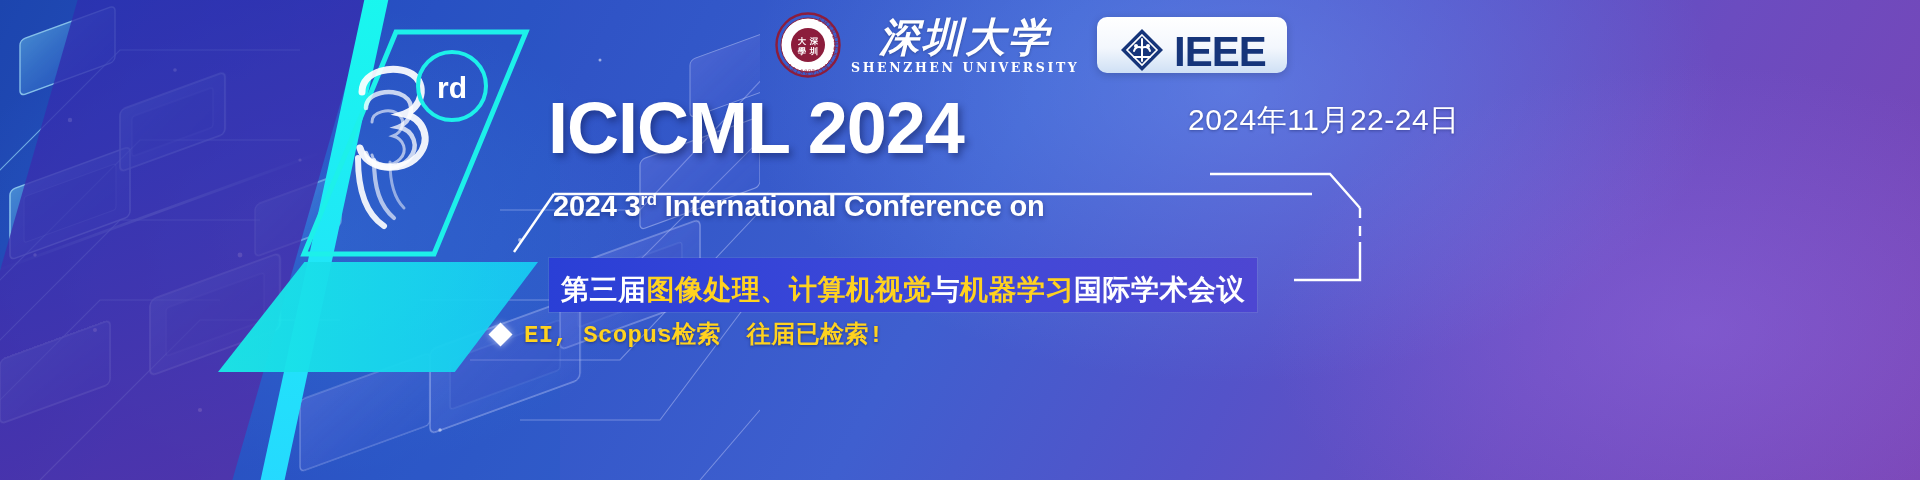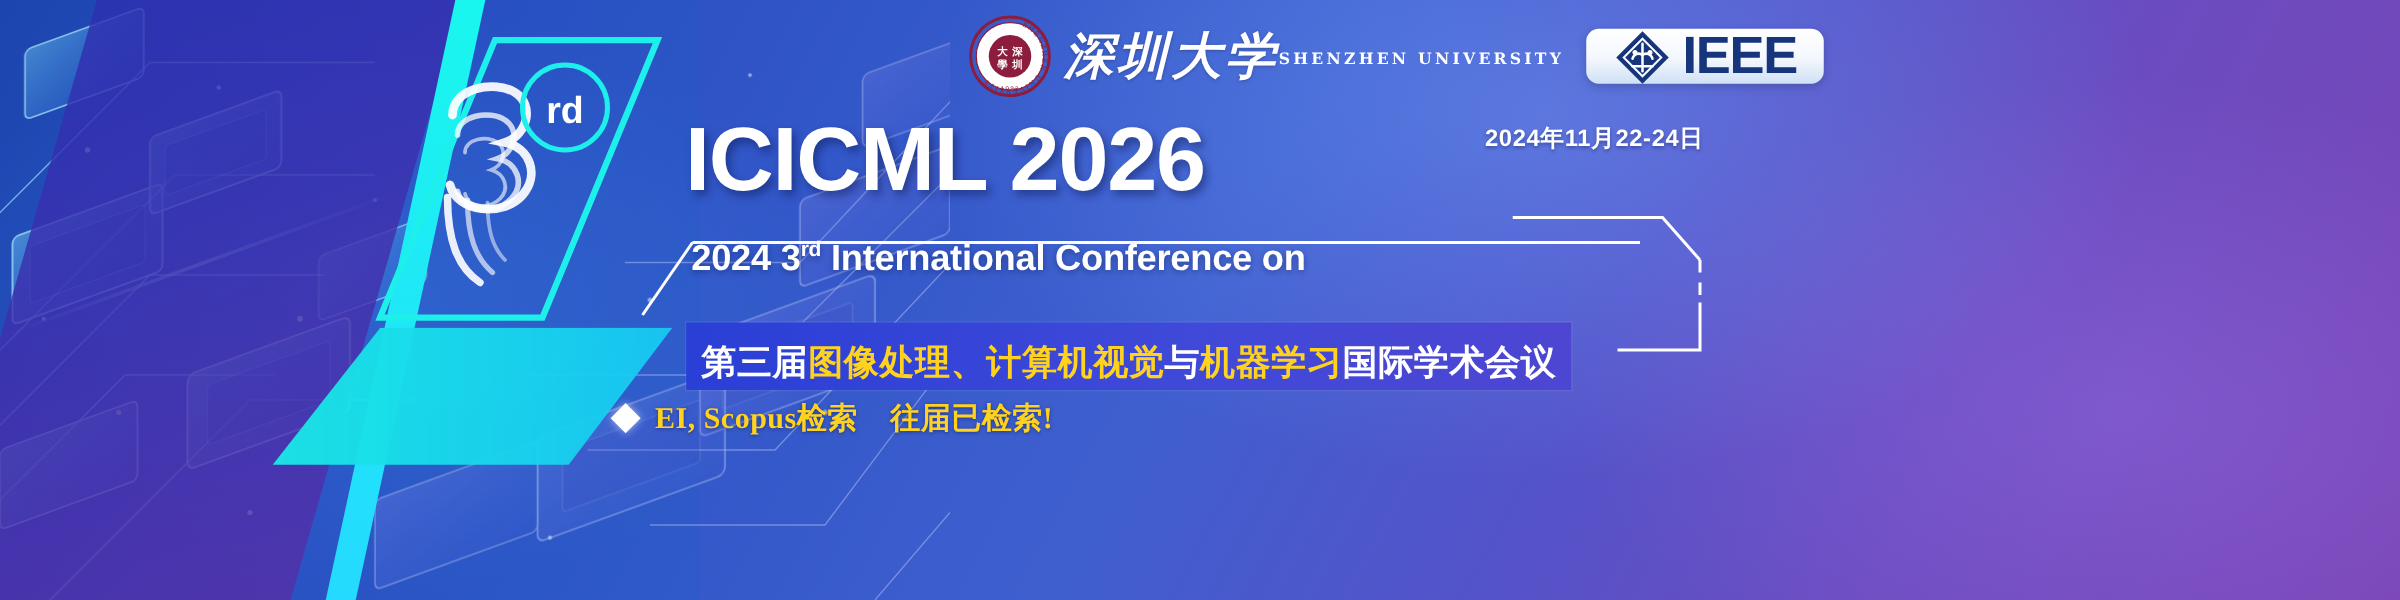--- a/index.html
+++ b/index.html
@@ -41,54 +41,54 @@
 
   
   .emblem { position:absolute; left:300px; top:28px; width:230px; height:230px; }
   .emblem svg { position:absolute; inset:0; }
 
   
   .logo-row { position:absolute; left:775px; top:12px; display:flex; align-items:center; gap:18px; }
 
   .szu { display:flex; align-items:center; gap:10px; }
   .szu-seal { width:66px; height:66px; position:relative; }
-  .szu-wordmark { display:flex; flex-direction:row; align-items:center; }
+  .szu-wordmark { display:flex; flex-direction:column; align-items:center; }
   .szu-cn {
     font-family:"DejaVu Serif","Liberation Serif",serif;
     font-size:40px; font-weight:700; color:#fff; letter-spacing:3px;
     line-height:1.05; font-style:italic;
     text-shadow:0 1px 3px rgba(0,0,0,.25);
   }
   .szu-en {
     font-size:12.5px; font-weight:700; color:#fff; letter-spacing:2.6px;
     font-family:"DejaVu Serif","Liberation Serif",serif; margin-top:2px;
   }
 
   .ieee-box {
-    width:190px; height:44px; border-radius:10px;
+    width:190px; height:56px; border-radius:10px;
     background:linear-gradient(180deg,#ffffff 0%,#f3f7fd 55%,#cfe0f5 100%);
-    display:flex; align-items:flex-start; justify-content:center; gap:9px;
+    display:flex; align-items:flex-end; justify-content:center; gap:9px;
     box-shadow:0 2px 8px rgba(0,0,0,.18);
   }
   .ieee-word {
     font-family:"Liberation Sans","DejaVu Sans",sans-serif;
     font-size:42px; font-weight:700; color:#16357a; letter-spacing:-1px;
     line-height:1;
   }
 
   
   .title {
     position:absolute; left:548px; top:92px;
     font-size:72px; font-weight:700; color:#fff; letter-spacing:-1px;
     line-height:1; white-space:nowrap;
     text-shadow:3px 4px 7px rgba(10,20,70,.45);
   }
 
   .date-block { position:absolute; left:1188px; top:100px; color:#fff; }
-  .date-line  { font-size:19px; font-weight:700; line-height:1.30; letter-spacing:.5px; white-space:nowrap;
+  .date-line  { font-size:30px; font-weight:400; line-height:1.30; letter-spacing:.5px; white-space:nowrap;
                 text-shadow:0 1px 3px rgba(10,20,70,.4); }
 
   
   .panel { position:absolute; left:512px; top:192px; width:800px; height:125px; }
   .panel svg { position:absolute; inset:0; overflow:visible; }
 
   .sub-en {
     position:absolute; left:553px; font-size:29px; font-weight:700; color:#fff;
     letter-spacing:-.2px; white-space:nowrap; line-height:1;
     text-shadow:0 2px 5px rgba(10,20,70,.4);
@@ -109,21 +109,21 @@
   }
   .hl { color:#ffd21f; }
 
   .ei-row { position:absolute; left:492px; top:318px; display:flex; align-items:center; gap:15px; }
   .ei-dia {
     width:17px; height:17px; background:#fff; transform:rotate(45deg);
     box-shadow:0 0 7px rgba(255,255,255,.55);
   }
   .ei-text {
     font-size:24px; font-weight:700; color:#ffd21f; letter-spacing:.4px; white-space:nowrap;
-    font-family:Liberation Serif, serif;
+    font-family:Liberation Mono, monospace;
     text-shadow:0 1px 3px rgba(10,20,70,.5);
   }
   .ei-gap { display:inline-block; width:26px; }
 </style>
 </head>
 <body>
 
 <div class="banner">
 
   <svg class="tex tex-left" viewBox="0 0 560 480" preserveAspectRatio="none">
@@ -290,21 +290,21 @@
           <path d="M31 24 a5 5 0 0 0 -8 -3"></path>
           <line x1="15" y1="30" x2="31" y2="30"></line>
         </g>
         <circle cx="17" cy="19" r="2" fill="#ffffff"></circle>
         <circle cx="29" cy="19" r="2" fill="#ffffff"></circle>
       </svg>
       <div class="ieee-word">IEEE</div>
     </div>
   </div>
 
-  <div class="title">ICICML 2026</div>
+  <div class="title">ICICML 2024</div>
 
   <div class="date-block">
     <div class="date-line">2024年11月22-24日</div>
   </div>
 
   <div class="panel">
     <svg viewBox="0 0 800 125" preserveAspectRatio="none">
       <path d="M42 2 L800 2" stroke="#ffffff" stroke-width="2.4" fill="none"></path>
       <path d="M42 2 L2 60" stroke="#ffffff" stroke-width="2.4" fill="none"></path>
       <path d="M690 123 L800 123" stroke="#ffffff" stroke-width="2.4" fill="none" opacity=".0"></path>

